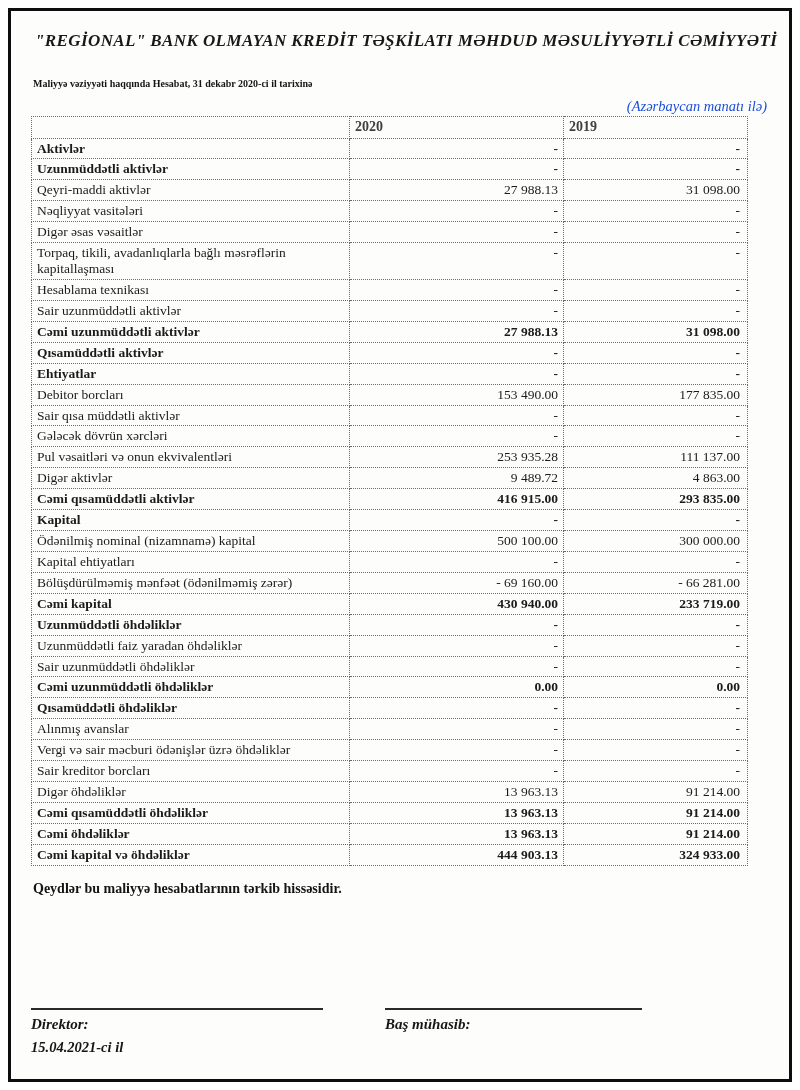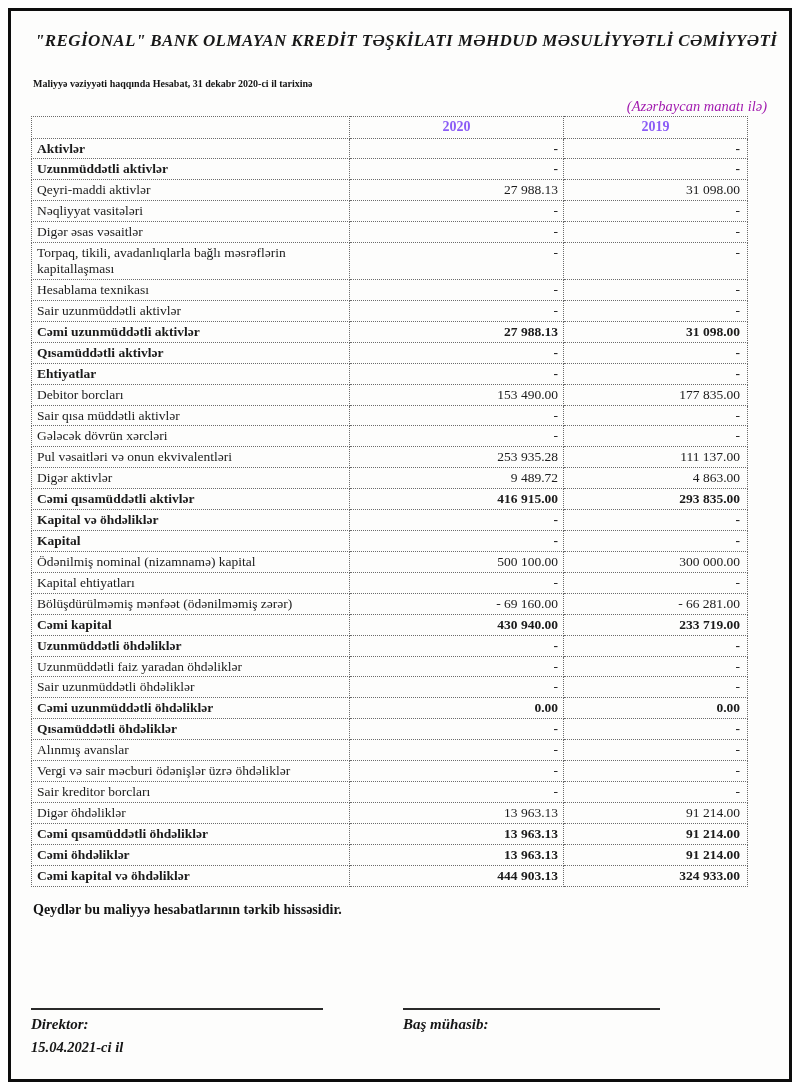--- a/index.html
+++ b/index.html
@@ -17,49 +17,49 @@
   .doc-title{
     font-style:italic;font-weight:bold;font-size:17px;
     letter-spacing:.4px;margin:10px 0 0 6px;white-space:nowrap;
     color:#181818;
   }
   .report-title{
     font-weight:bold;font-size:10px;margin:27px 0 0 4px;color:#141414;
   }
   .currency-note{
     font-style:italic;font-size:14.5px;text-align:right;
-    margin:9px 4px 1px 0;color:#a21caf;
+    margin:9px 4px 1px 0;color:#1d4ed8;
   }
   table.balance{
     border-collapse:collapse;table-layout:fixed;
     width:716px;margin-left:2px;
     font-size:13.5px;line-height:1.18;color:#1b1b1b;
   }
   table.balance col.c-label{width:318px;}
   table.balance col.c-2020{width:214px;}
   table.balance col.c-2019{width:184px;}
   table.balance th,table.balance td{
     border:1px dotted #6b6b6b;vertical-align:top;
     padding:2px 5px;box-sizing:border-box;
   }
-  th.year{font-weight:bold;text-align:center;font-size:14px;padding:3px 2px;color:#8b5cf6;}
+  th.year{font-weight:bold;text-align:left;font-size:14px;padding:3px 2px;color:#404040;}
   td.lbl{padding-left:7px;}
   td.val{text-align:right;padding-right:13px;}
   td.val:last-child{padding-right:7px;}
   tr.b{font-weight:bold;}
   .footnote{
     font-weight:bold;font-size:14px;margin:15px 0 0 4px;color:#141414;
   }
   .signatures{
     position:absolute;left:21px;right:21px;top:1008px;
     display:flex;align-items:flex-start;
   }
   .sig-block{box-sizing:border-box;}
   .sig-left{width:292px;margin-left:10px;}
-  .sig-right{width:257px;margin-left:80px;}
+  .sig-right{width:257px;margin-left:62px;}
   .sig-line{border-top:2px solid #2a2a2a;height:0;margin-bottom:6px;}
   .sig-label{font-weight:bold;font-style:italic;font-size:15px;color:#161616;}
   .sig-date{font-weight:bold;font-style:italic;font-size:14.5px;margin-top:6px;color:#161616;}
 </style>
 </head>
 <body>
 
 <div class="frame">
 
   <div class="doc-title">"REGİONAL" BANK OLMAYAN KREDİT TƏŞKİLATI MƏHDUD MƏSULİYYƏTLİ CƏMİYYƏTİ</div>
@@ -161,25 +161,20 @@
           <td class="lbl">Digər aktivlər</td>
           <td class="val">9 489.72</td>
           <td class="val">4 863.00</td>
         </tr>
         <tr class="b">
           <td class="lbl">Cəmi qısamüddətli aktivlər</td>
           <td class="val">416 915.00</td>
           <td class="val">293 835.00</td>
         </tr>
         <tr class="b">
-          <td class="lbl">Kapital və öhdəliklər</td>
-          <td class="val">-</td>
-          <td class="val">-</td>
-        </tr>
-        <tr class="b">
           <td class="lbl">Kapital</td>
           <td class="val">-</td>
           <td class="val">-</td>
         </tr>
         <tr>
           <td class="lbl">Ödənilmiş nominal (nizamnamə) kapital</td>
           <td class="val">500 100.00</td>
           <td class="val">300 000.00</td>
         </tr>
         <tr>

